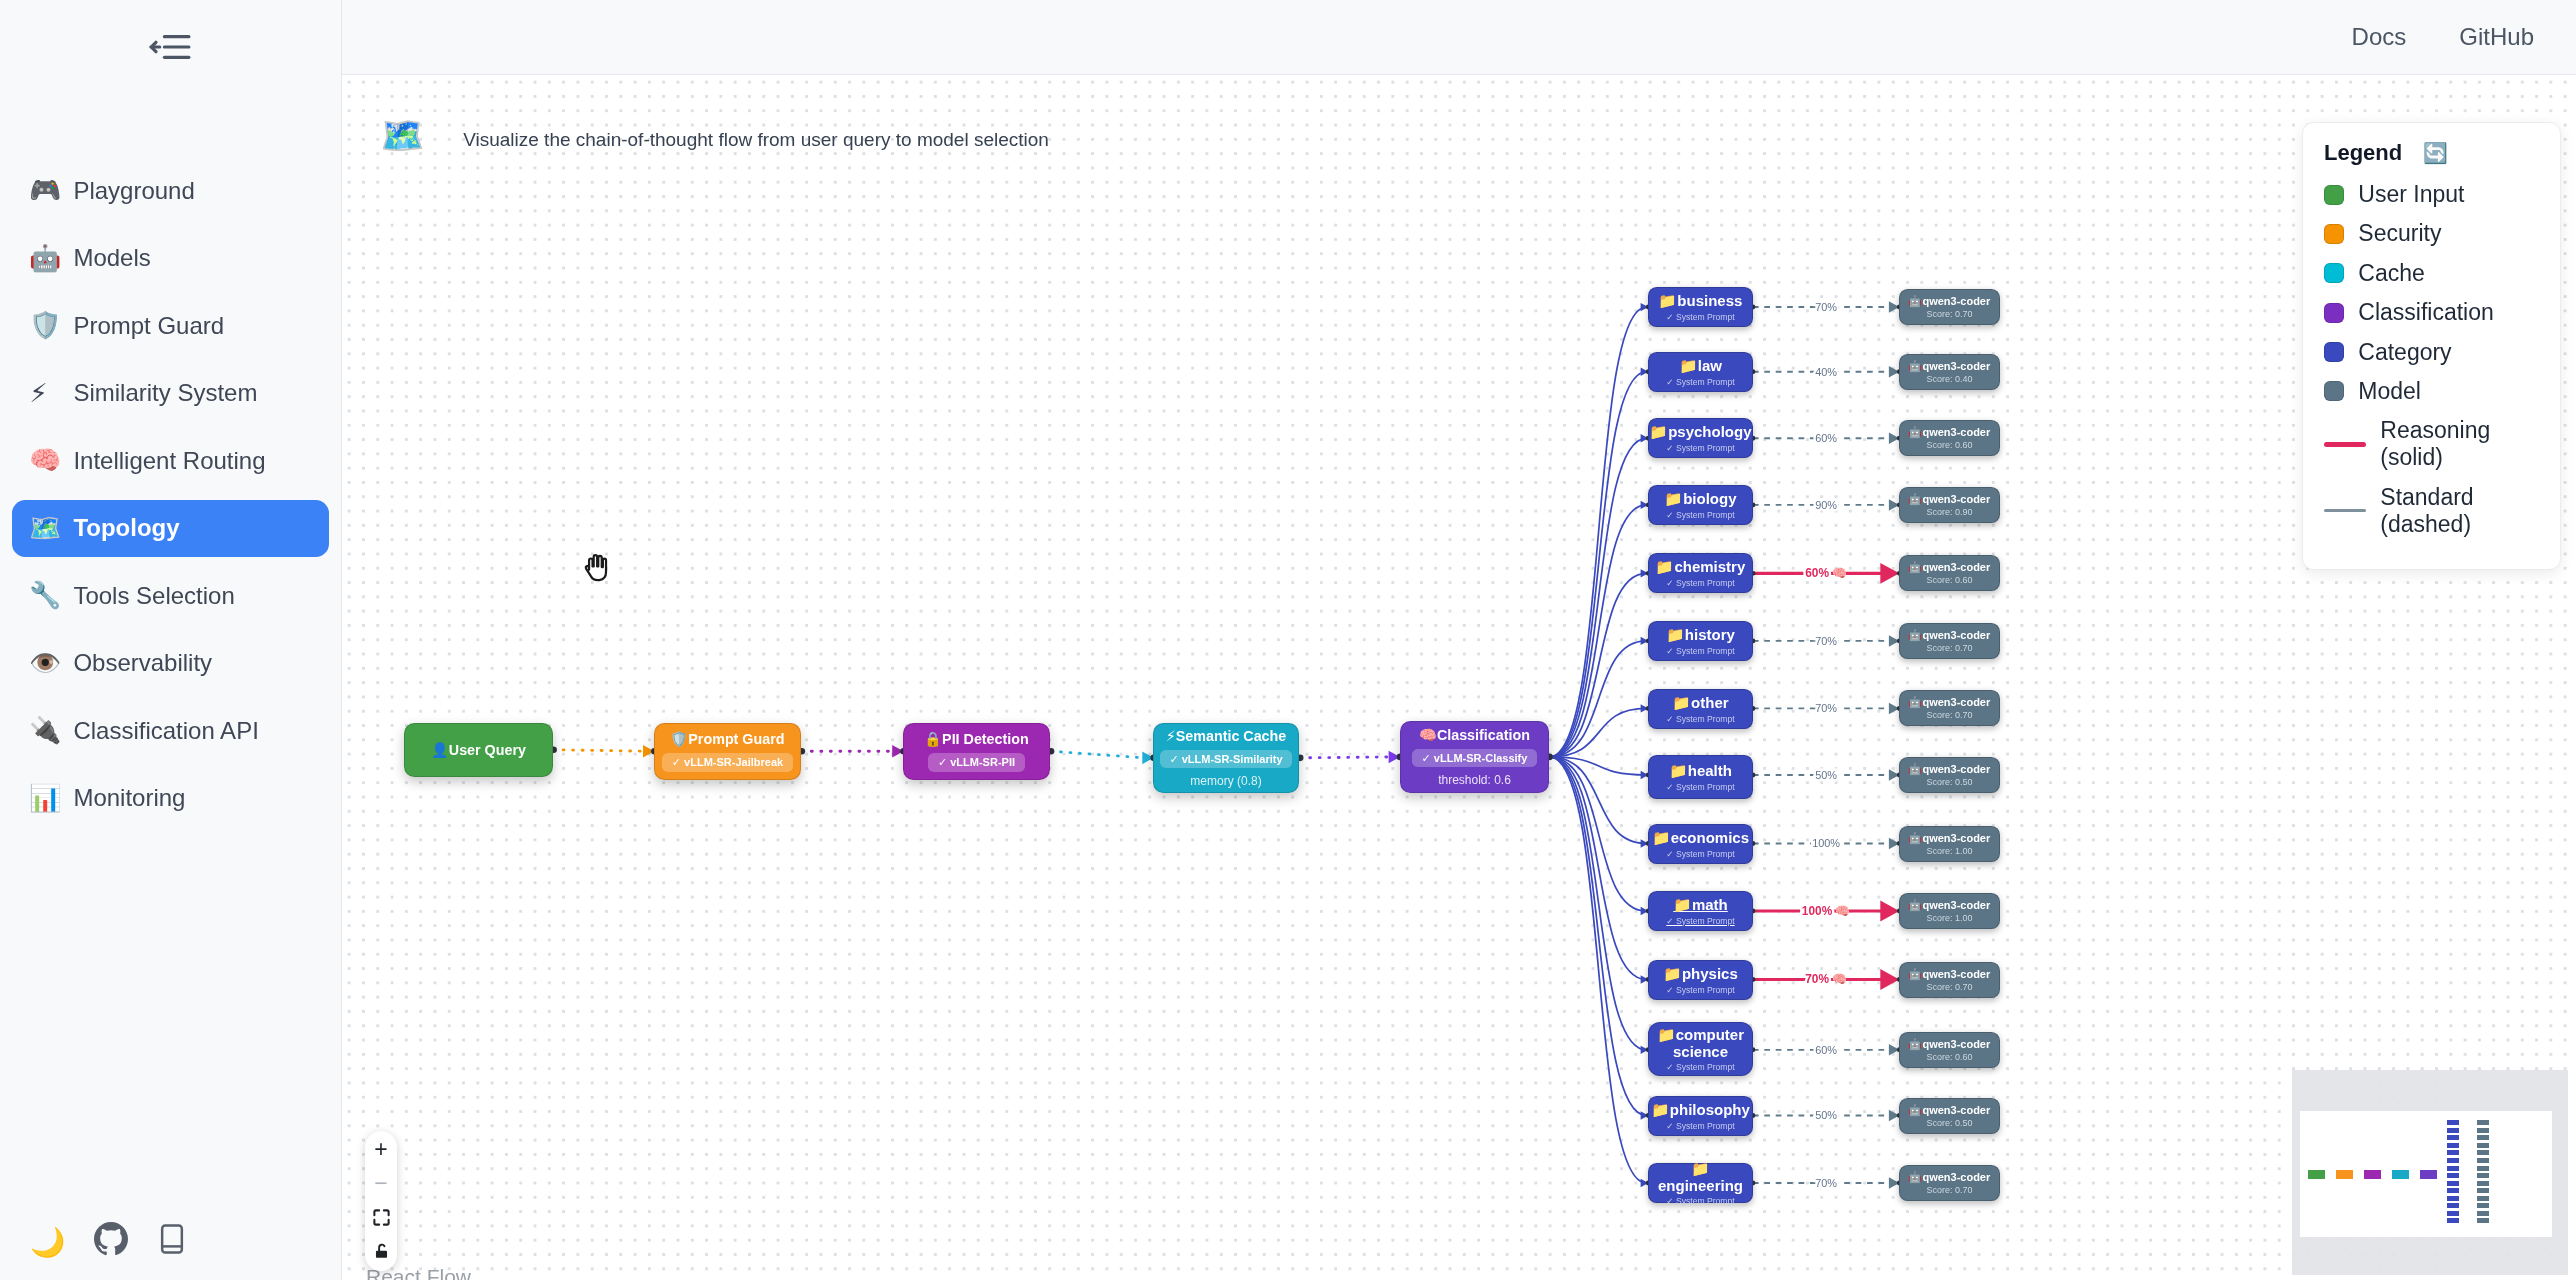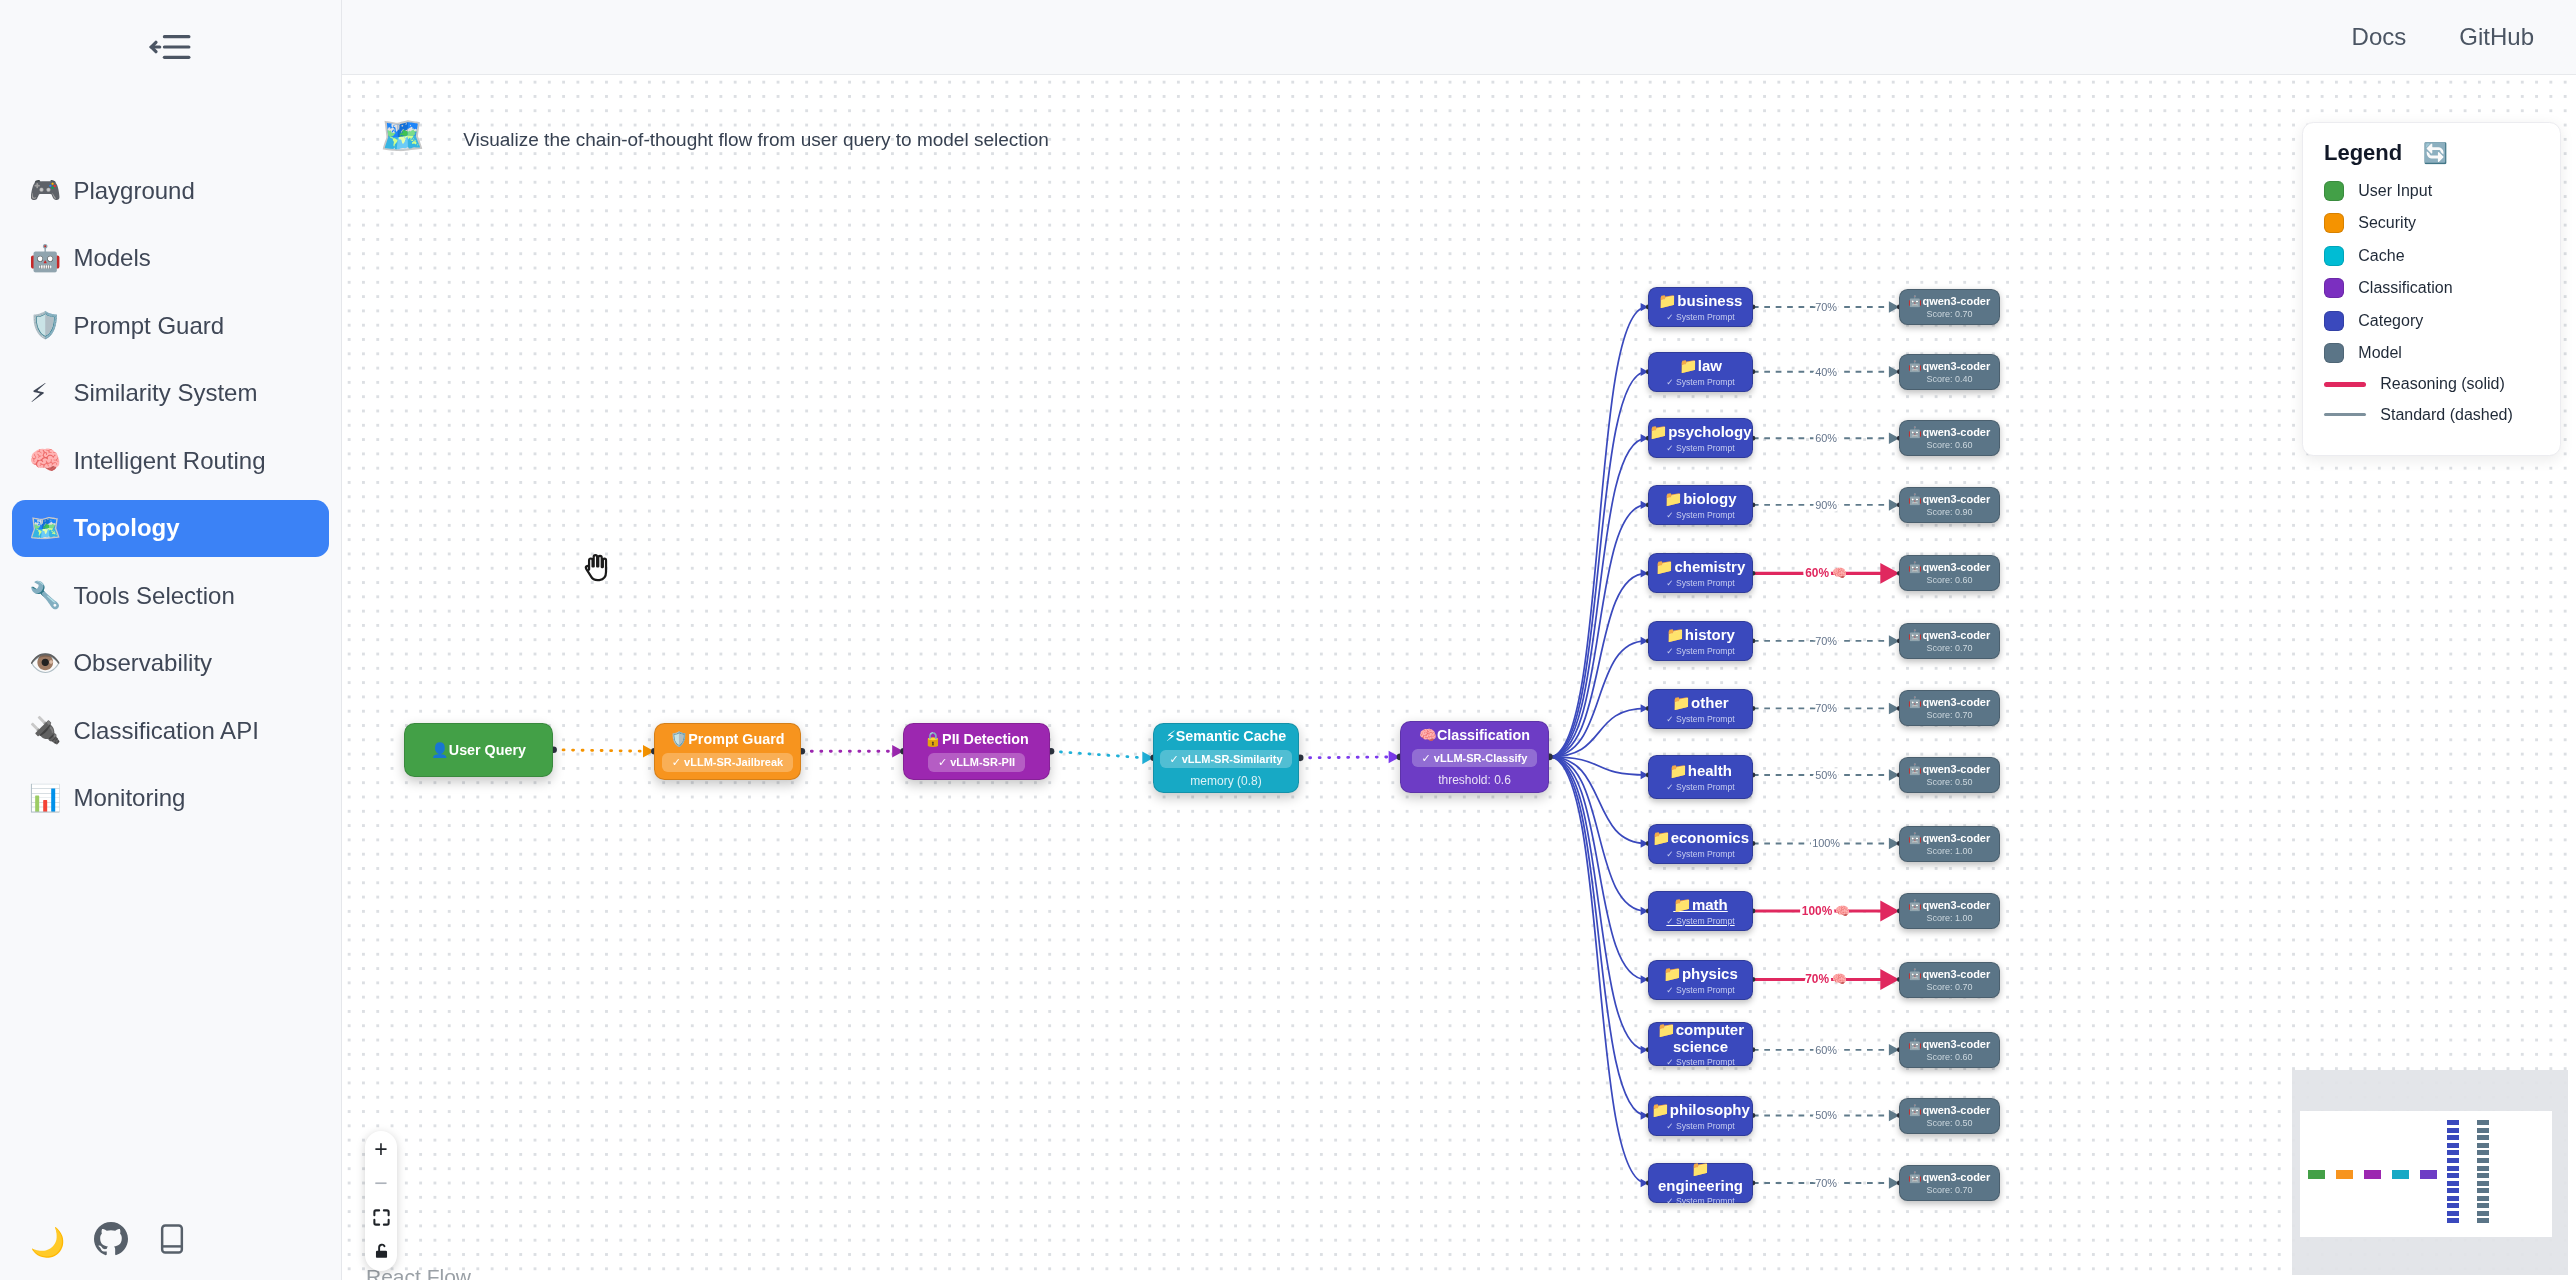--- a/index.html
+++ b/index.html
@@ -43,21 +43,21 @@
   .mdl-node { position:absolute; width:101px; border-radius:8.6px; background:#5b7587; color:#fff; display:flex; flex-direction:column; align-items:center; justify-content:center; box-shadow:0 2.9px 6.7px rgba(0,0,0,.25); border:1px solid rgba(0,0,0,.18); pointer-events:auto; cursor:grab; }
   .mdl-node .mn { font-size:11px; font-weight:700; white-space:nowrap; }
   .mdl-node .ms { font-size:9px; color:#ccd7de; margin-top:1px; }
 
   
   .legend { position:absolute; top:47px; right:15px; width:259px; background:#fff; border:1px solid #ececf0; border-radius:11.4px; box-shadow:0 3.8px 13.3px rgba(0,0,0,.08); padding:17px 21px 19px; z-index:10; }
   .legend h3 { font-size:22px; font-weight:700; color:#111827; margin-bottom:15px; display:flex; align-items:center; gap:21px; }
   .legend h3 .lg-refresh { font-size:20px; }
   .lg-row { display:flex; align-items:center; gap:14.3px; margin-bottom:12.4px; }
   .lg-sw { width:20px; height:20px; border-radius:5.7px; flex:0 0 20px; border:1px solid rgba(0,0,0,.12); }
-  .lg-row span.lb { font-size:16px; color:#1f2937; }
+  .lg-row span.lb { font-size:23px; color:#1f2937; }
   .lg-line { width:42px; flex:0 0 42px; border-radius:2.9px; }
 
   
   .controls { position:absolute; left:23px; bottom:9.5px; width:32px; background:#fff; border-radius:16px; box-shadow:0 1.9px 9.5px rgba(0,0,0,.18); display:flex; flex-direction:column; align-items:center; padding:1.9px 0; z-index:10; }
   .controls button { width:32px; height:34px; border:none; background:none; cursor:pointer; font-size:23px; color:#1f2328; display:flex; align-items:center; justify-content:center; }
   .controls button.dim { color:#adb3bb; }
   .attribution { position:absolute; left:24px; bottom:-8.6px; font-size:21px; color:#9aa0a6; z-index:9; }
 
   
   .minimap { position:absolute; left:1950px; top:995px; width:276px; height:205px; background:rgba(225,227,231,.92); z-index:10; cursor:pointer; }
@@ -387,21 +387,21 @@
         <div class="ms">Score: 1.00</div>
       </div>
       <div class="cat-node" style="left: 1306px; top: 885px; height: 40px;">
         <div class="cn">📁physics</div>
         <div class="cs">✓ System Prompt</div>
       </div>
       <div class="mdl-node" style="left: 1557px; top: 887px; height: 36px;">
         <div class="mn">🤖qwen3-coder</div>
         <div class="ms">Score: 0.70</div>
       </div>
-      <div class="cat-node" style="left: 1306px; top: 947px; height: 44px;">
+      <div class="cat-node" style="left: 1306px; top: 947px; height: 54px; border-radius: 12px;">
         <div class="cn">📁computer science</div>
         <div class="cs">✓ System Prompt</div>
       </div>
       <div class="mdl-node" style="left: 1557px; top: 957px; height: 36px;">
         <div class="mn">🤖qwen3-coder</div>
         <div class="ms">Score: 0.60</div>
       </div>
       <div class="cat-node" style="left: 1306px; top: 1021px; height: 40px;">
         <div class="cn">📁philosophy</div>
         <div class="cs">✓ System Prompt</div>

